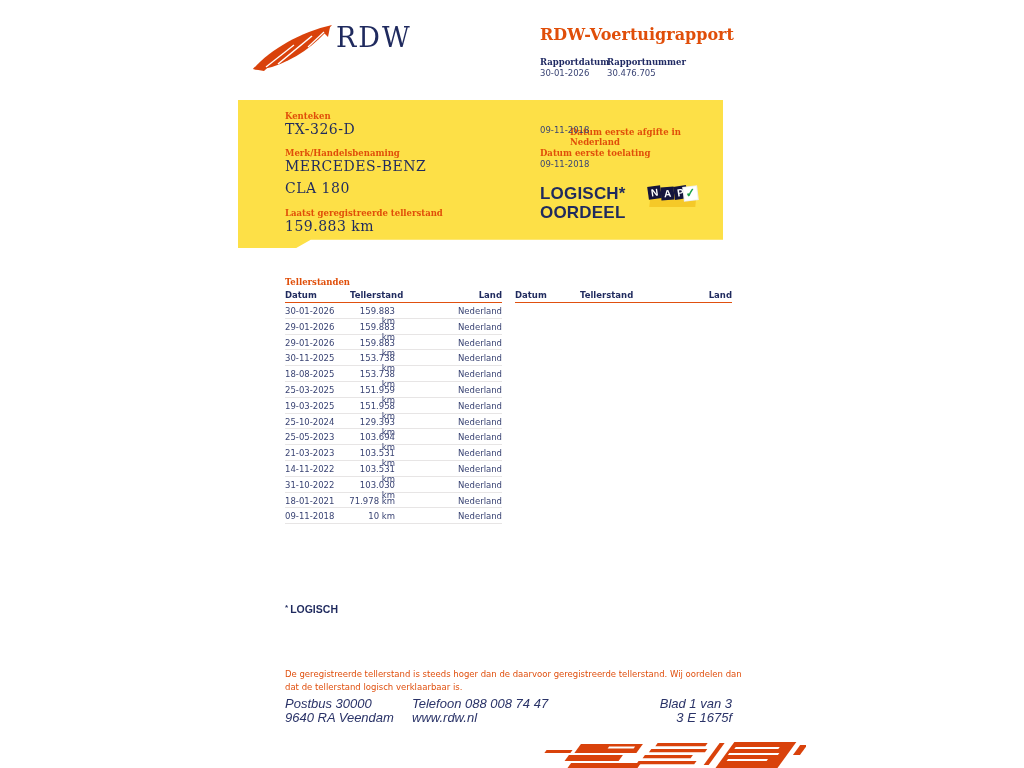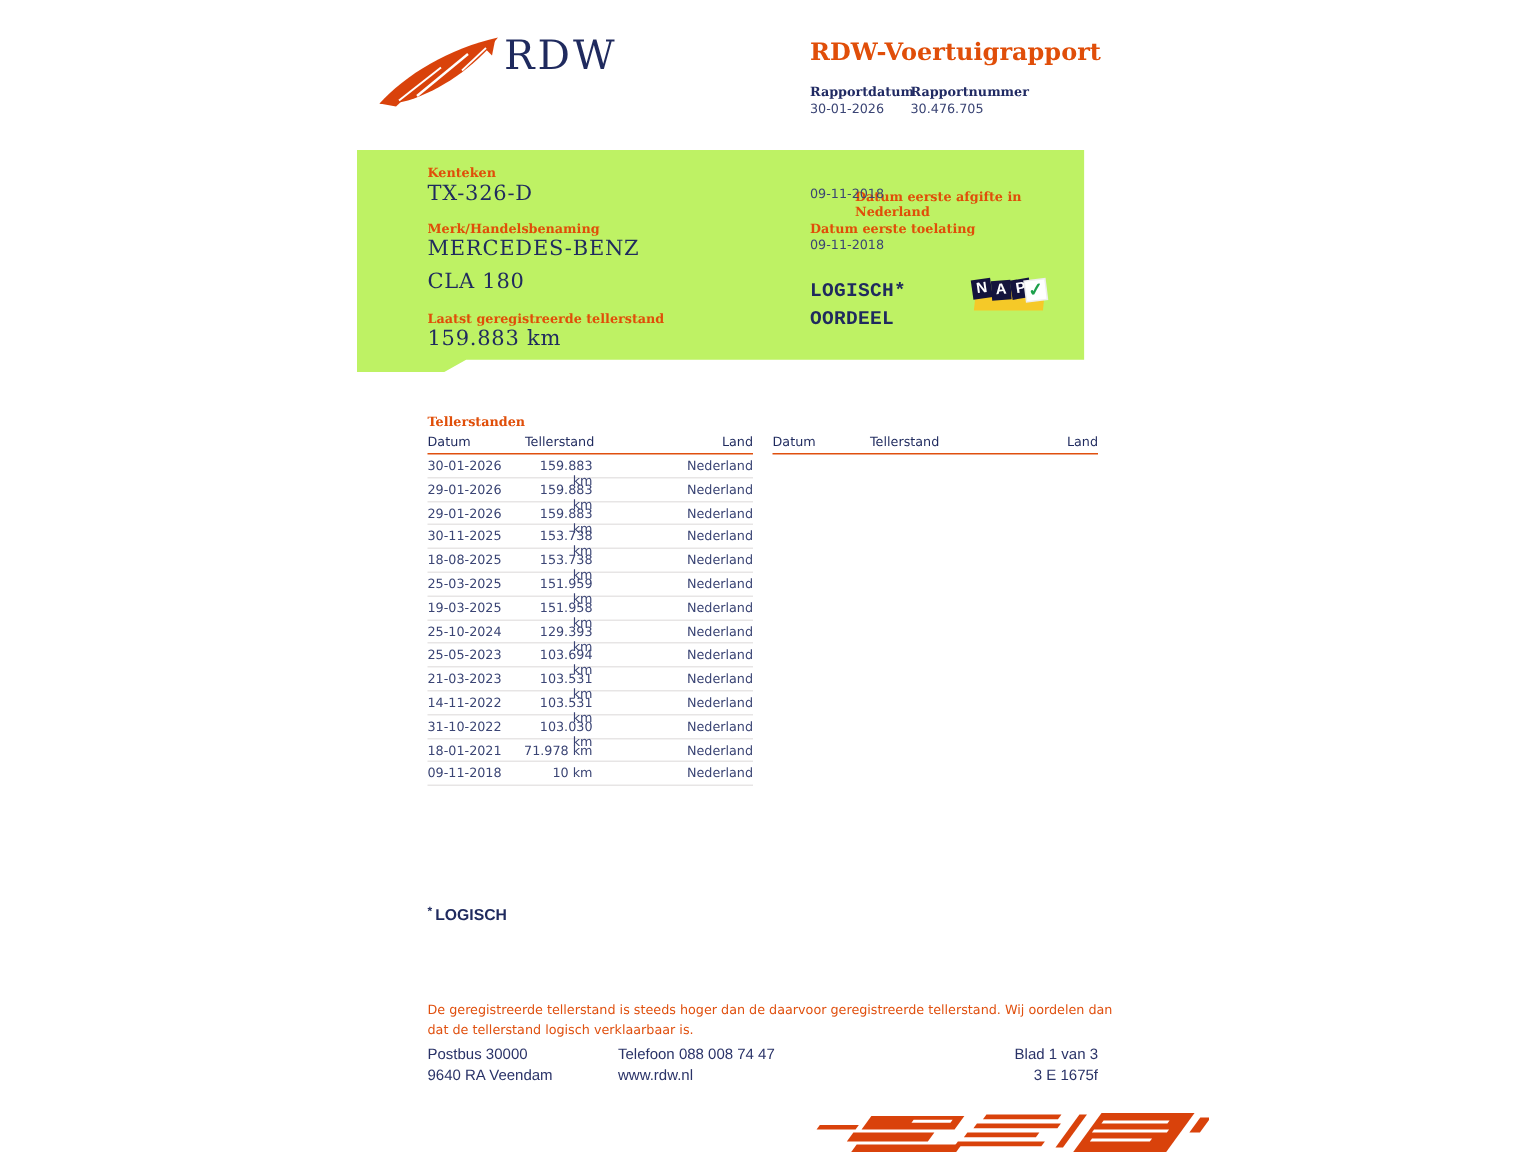--- a/index.html
+++ b/index.html
@@ -9,61 +9,61 @@
 
   
   #rdw-wordmark{left:336px;top:22px;font-family:"DejaVu Serif",serif;font-size:27px;
                 letter-spacing:2px;color:#1f2a5e;}
   #report-title{left:540px;top:25px;font-family:"DejaVu Serif",serif;font-weight:bold;
                 font-size:16px;color:#e04e09;}
   .meta-label{font-family:"DejaVu Serif",serif;font-weight:bold;font-size:8.5px;color:#202a63;}
   .meta-value{font-family:"DejaVu Sans",sans-serif;font-size:8.5px;color:#3a4474;}
 
   
-  #vehicle-panel{left:238px;top:100px;width:485px;height:148px;background:#bef264;
+  #vehicle-panel{left:238px;top:100px;width:485px;height:148px;background:#fde047;
      clip-path:polygon(0 0,100% 0,100% 94.5%,15% 94.5%,12% 100%,0 100%);}
   .f-label{font-family:"DejaVu Serif",serif;font-weight:bold;font-size:8.5px;color:#e04e09;}
   .f-value{font-family:"DejaVu Serif",serif;font-size:14px;color:#1f2a5e;letter-spacing:0.5px;}
   .f-small{font-family:"DejaVu Sans",sans-serif;font-size:8.5px;color:#3a4474;}
-  .oordeel{font-family:Liberation Mono, monospace;font-weight:bold;font-size:13px;
+  .oordeel{font-family:Liberation Sans, sans-serif;font-weight:bold;font-size:17px;
            color:#1f2a5e;letter-spacing:0.2px;line-height:19px;}
 
   
   #nap-logo{left:648px;top:184px;width:52px;height:27px;}
   #nap-yellow{position:absolute;left:2px;top:9px;width:46px;height:14px;background:#f5c928;
               transform:skewX(-6deg);}
   .nap-tile{position:absolute;width:13px;height:13px;background:#14143c;color:#fff;
             font-family:"Liberation Sans",sans-serif;font-weight:bold;font-size:10px;
             text-align:center;line-height:13px;top:2px;}
   #nap-check-tile{position:absolute;width:13px;height:13px;background:#fff;top:3px;left:36px;
             transform:rotate(-7deg);color:#1da04b;font-weight:bold;font-size:12px;
             text-align:center;line-height:13px;box-shadow:0 0 0 1px #eee;}
 
   
   .sec-title{font-family:"DejaVu Serif",serif;font-weight:bold;font-size:8.5px;color:#e04e09;text-align:center;}
   .tbl{position:absolute;width:217px;font-family:"DejaVu Sans",sans-serif;font-size:8.5px;}
-  .thead{position:relative;height:12px;border-bottom:1.5px solid #e0500f;font-weight:normal;color:#1f2a5e;}
+  .thead{position:relative;height:12px;border-bottom:1.5px solid #e0500f;font-weight:bold;color:#1f2a5e;}
   .th-datum{position:absolute;left:0;top:0;}
   .th-teller{position:absolute;left:65px;top:0;}
   .th-land{position:absolute;right:0;top:0;}
   .trow{position:relative;height:14.8px;border-bottom:1px solid #e7e5e5;color:#3a4474;}
   .trow span{position:absolute;top:3px;}
   .c-date{left:0;}
   .c-value{left:62px;width:48px;text-align:right;}
   .c-land{right:0;}
 
   
   #expl-title{left:285px;top:603px;font-family:"Liberation Sans",sans-serif;font-weight:bold;
               font-size:10.5px;color:#1f2a5e;}
   #expl-title .star{font-size:8px;vertical-align:3px;margin-right:2px;}
   #expl-text{left:285px;top:620px;width:460px;font-family:"DejaVu Sans",sans-serif;
              font-size:8.5px;line-height:13px;color:#e0500f;margin-top:48px;}
 
   
-  .foot{font-family:"Liberation Sans",sans-serif;font-size:10px;color:#2a3368;line-height:14px;}
+  .foot{font-family:"Liberation Sans",sans-serif;font-size:13px;color:#2a3368;line-height:14px;font-style:italic;}
   #foot-right{text-align:right;width:90px;}
 
   svg{display:block;}
 </style>
 </head>
 <body>
 
 <div id="page">
 
   <div class="abs" style="left:250px;top:23px;">

